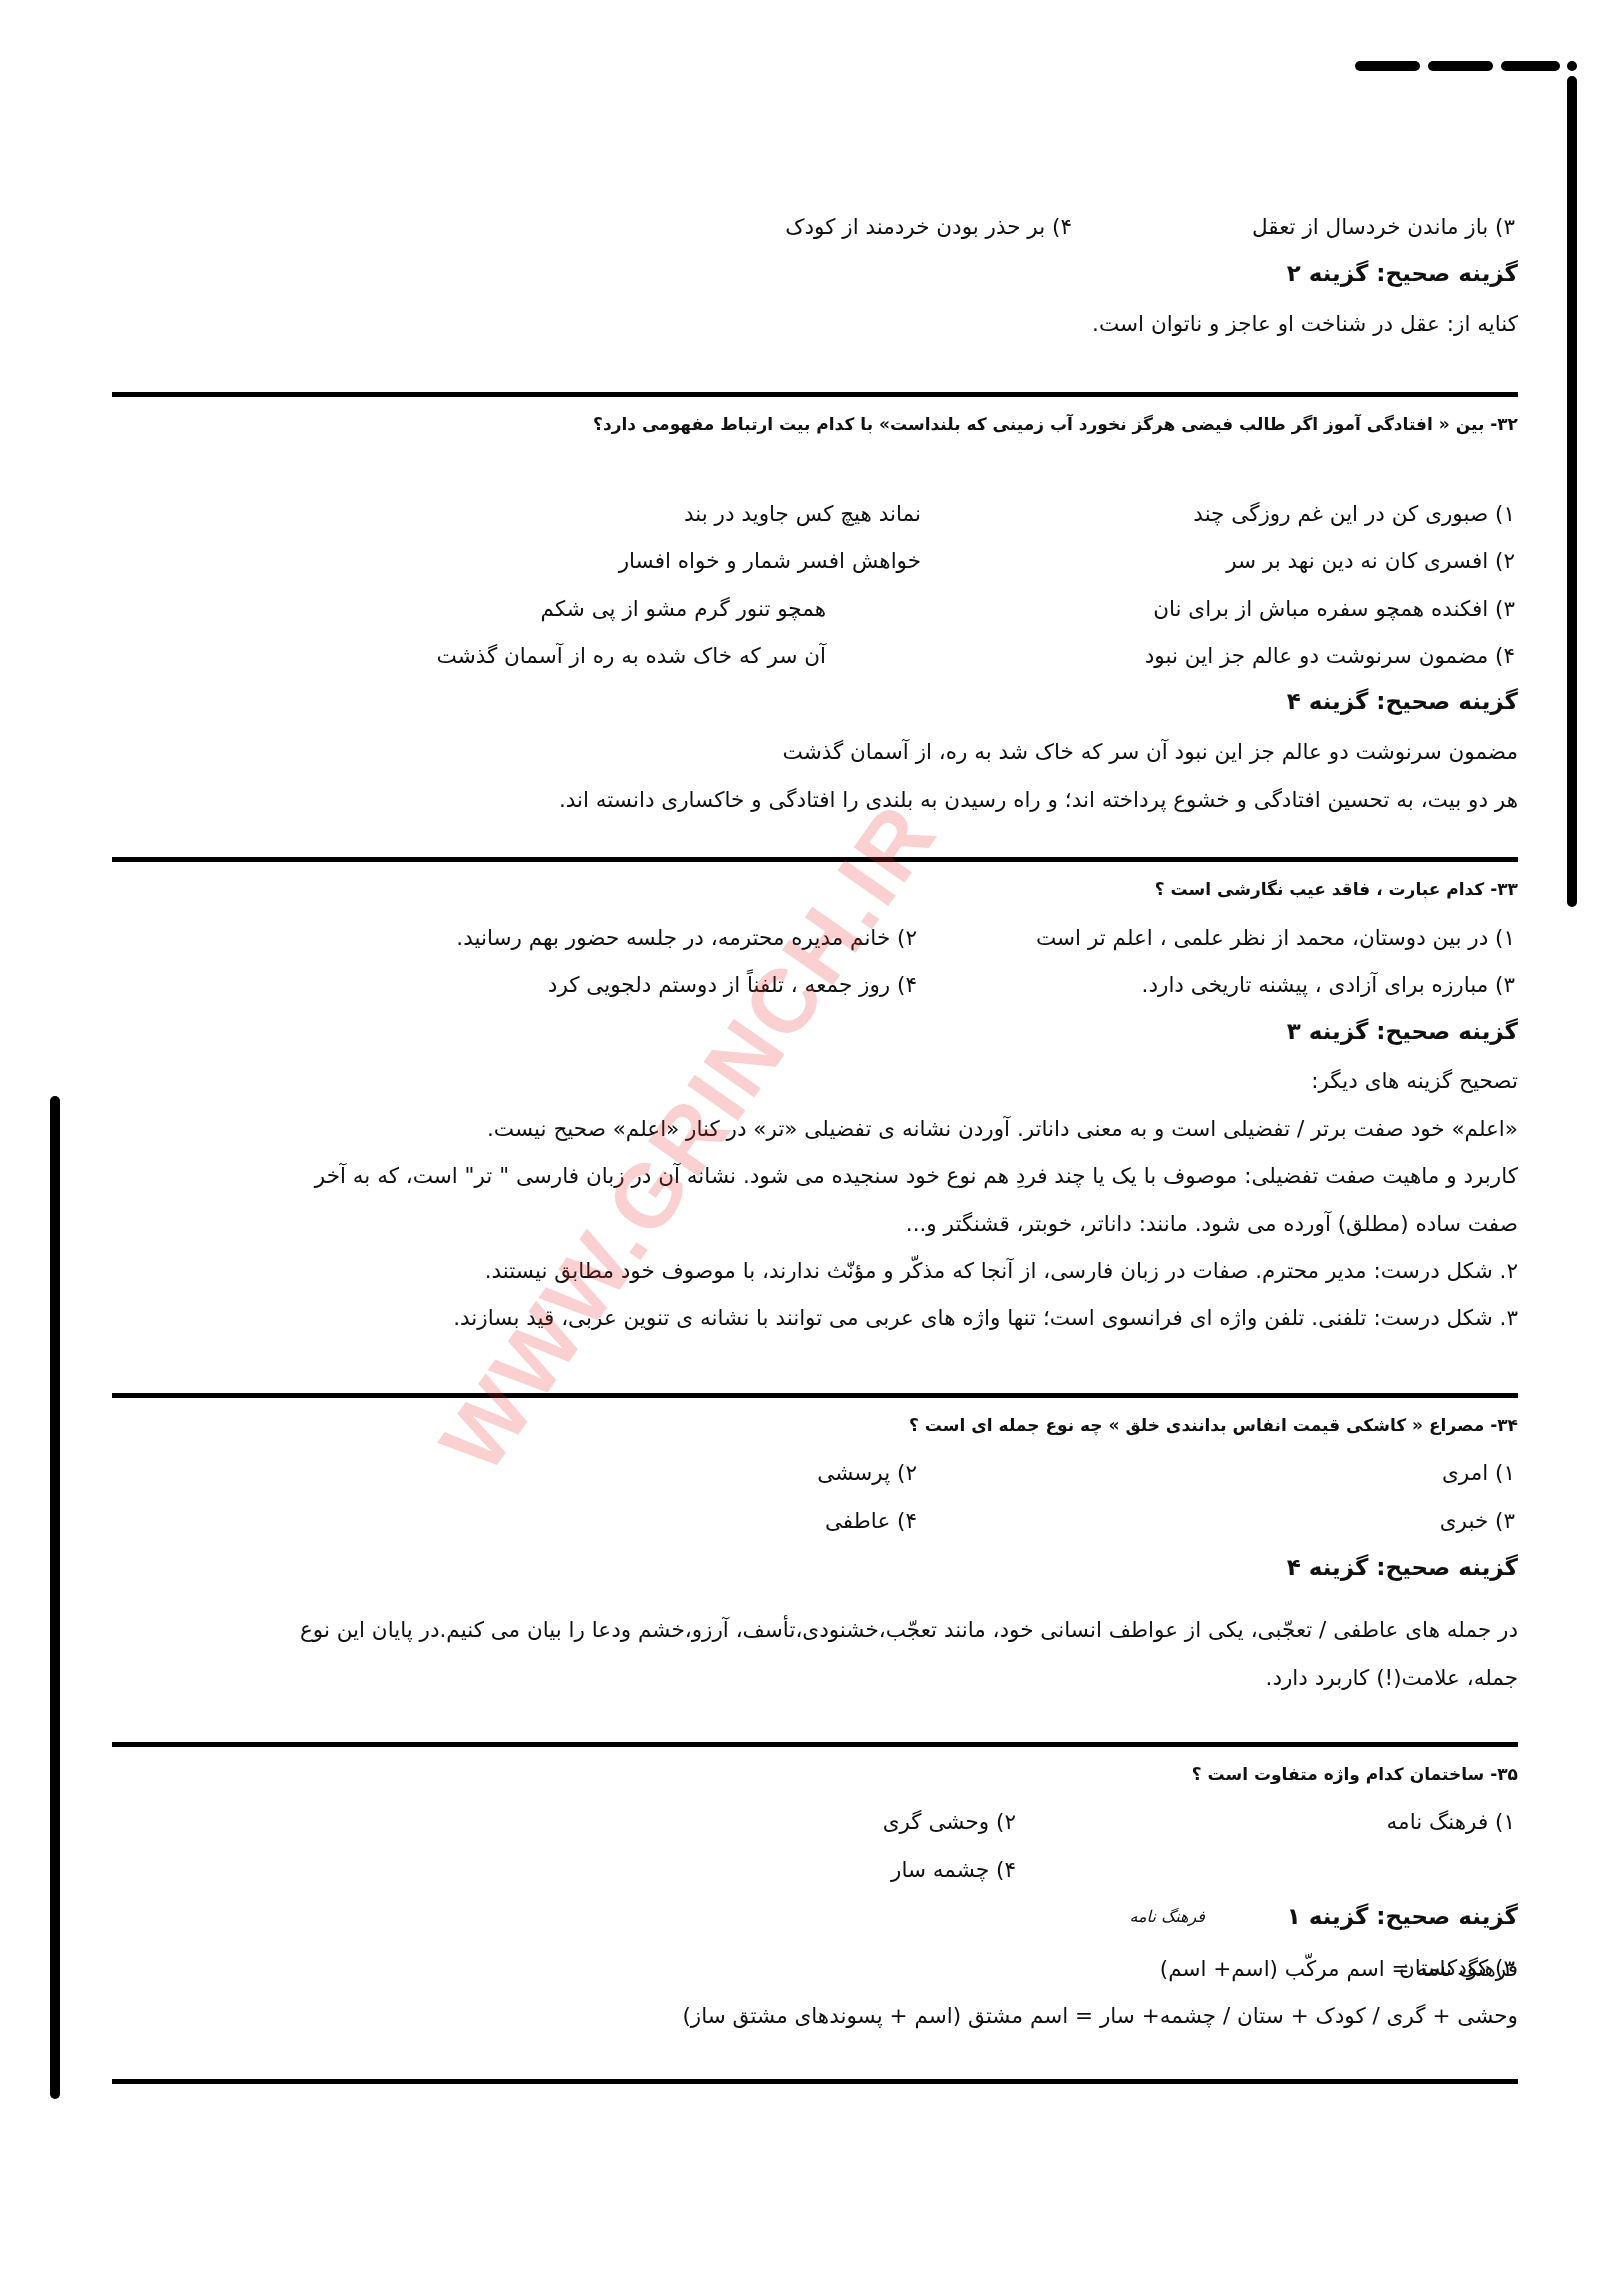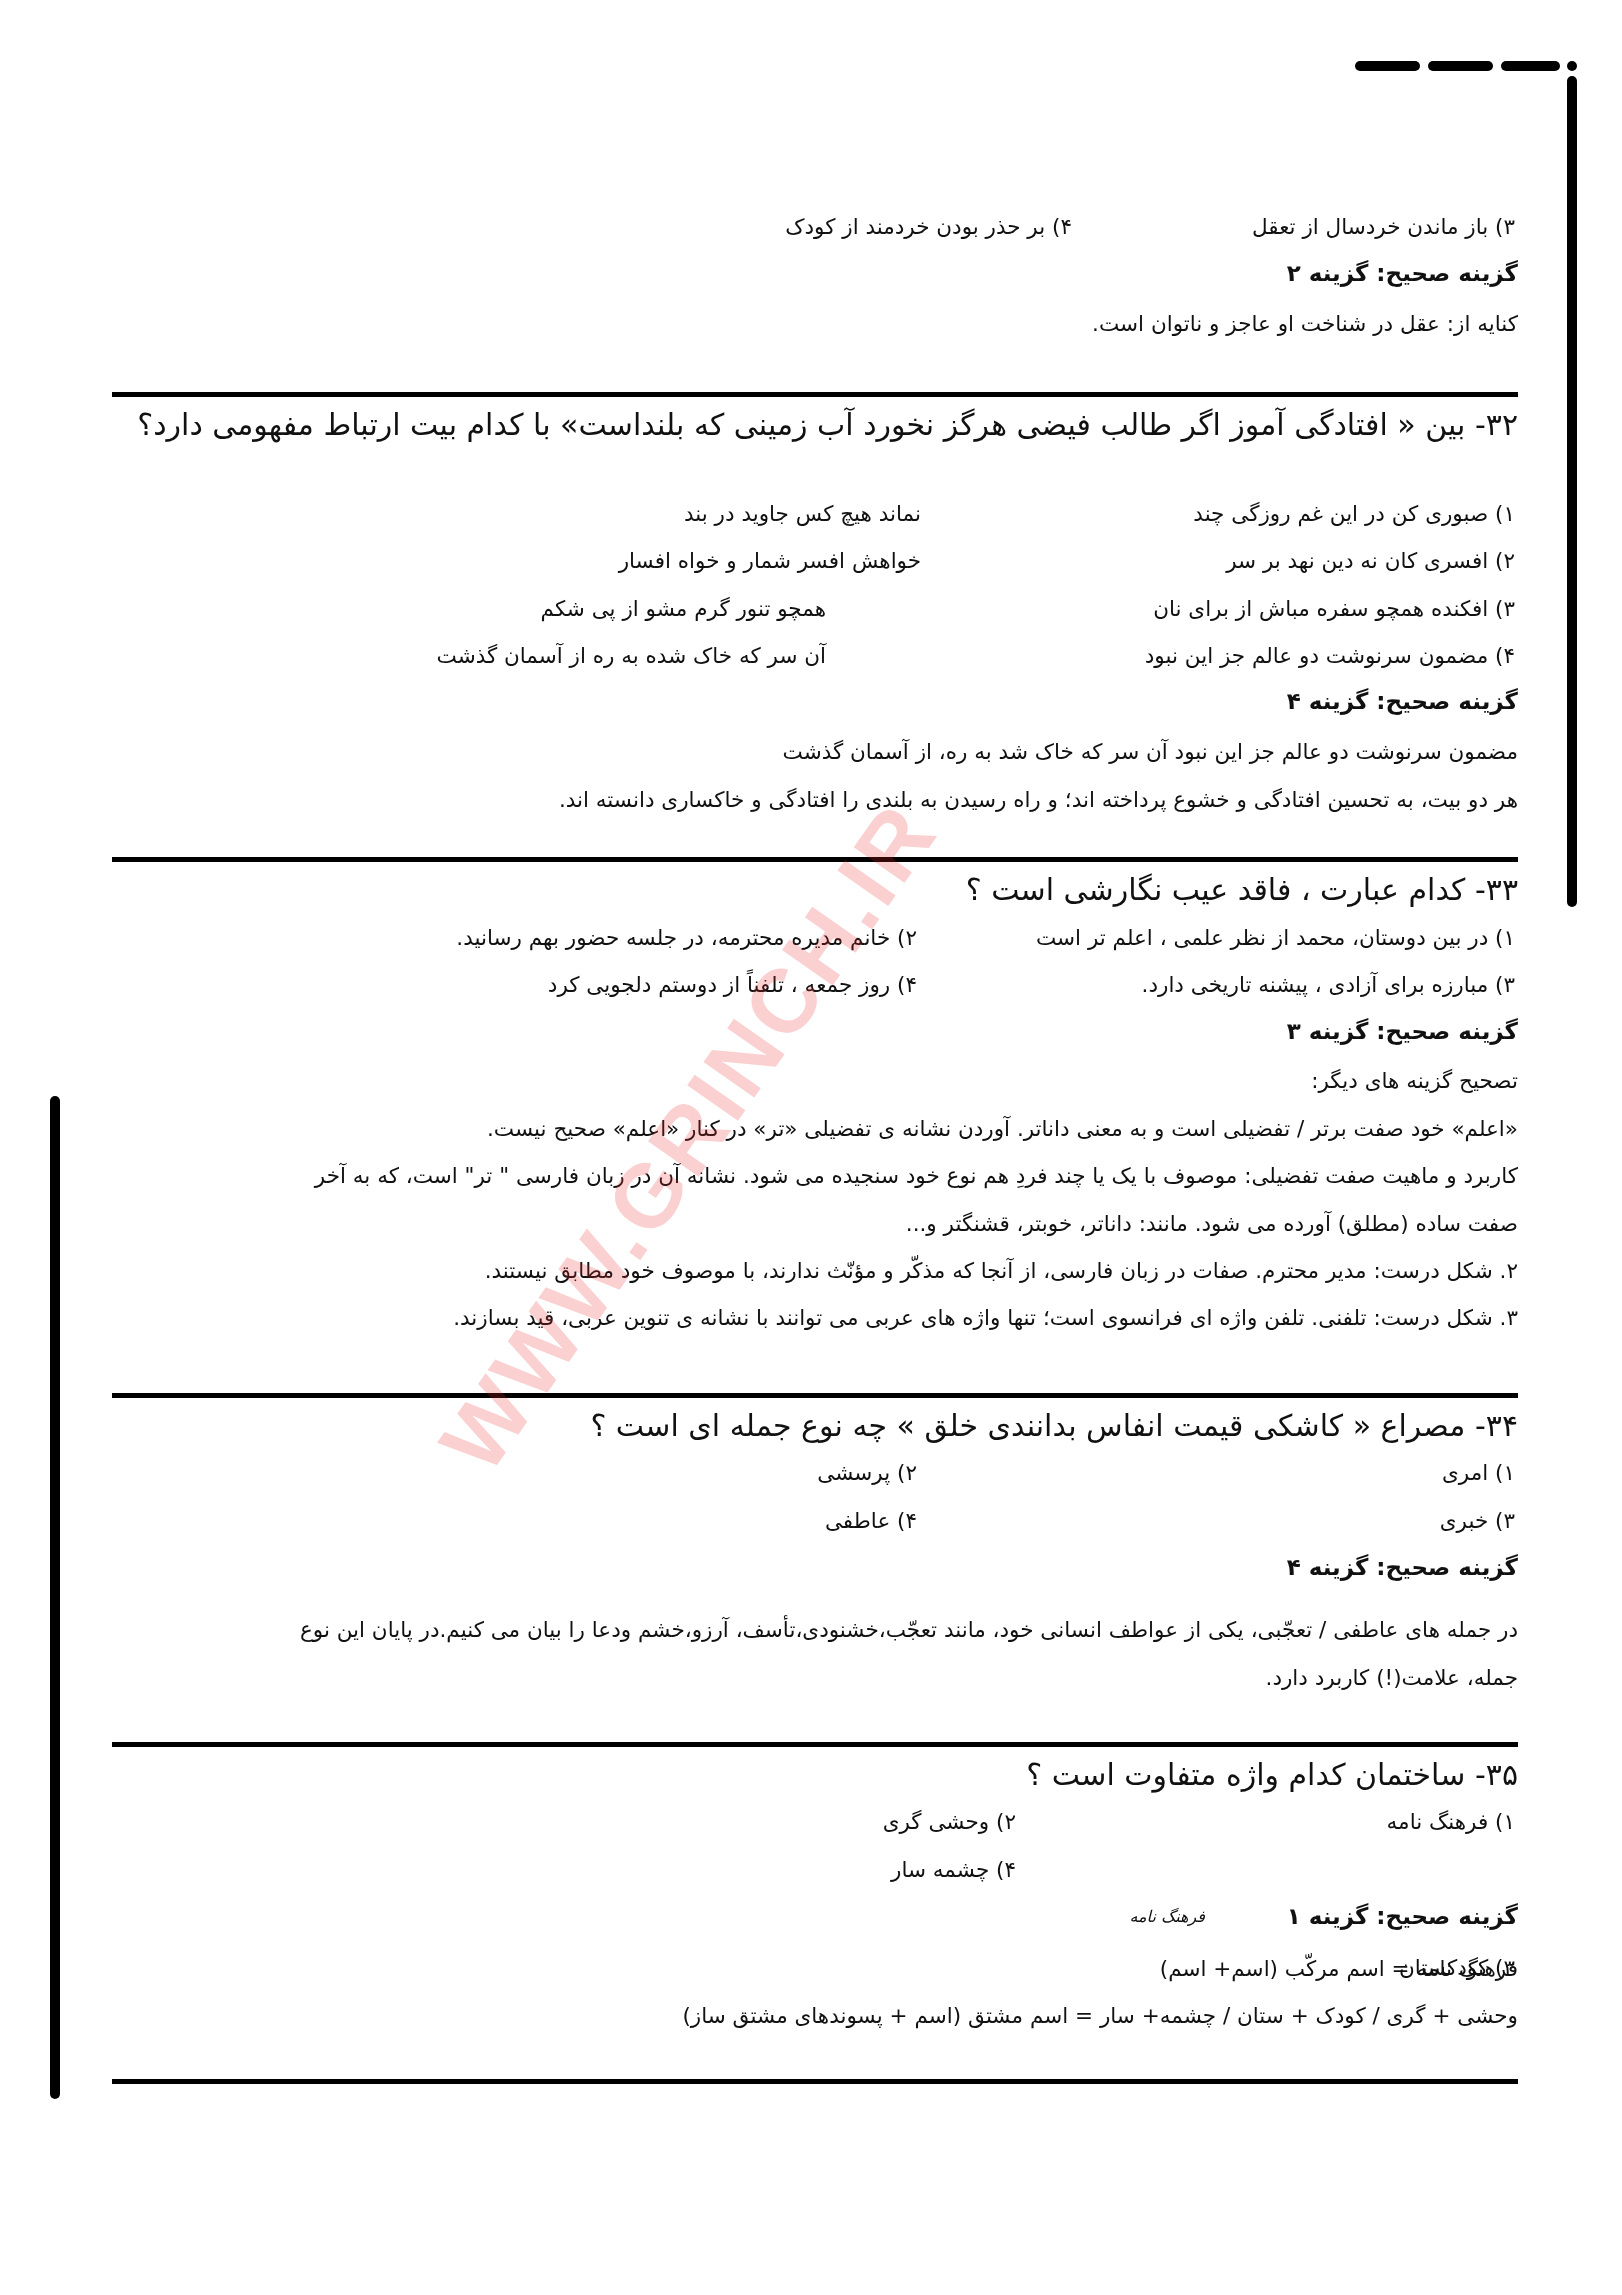--- a/index.html
+++ b/index.html
@@ -14,21 +14,21 @@
     .dot  { position: absolute; width: 10.3px; height: 10.3px; background: #000; border-radius: 5.2px; top: 61px; left: 1567px; }
     .vbar-right { position: absolute; left: 1567px; top: 76px; width: 10.3px; height: 831px; background: #000; border-radius: 5.2px; }
     .vbar-left  { position: absolute; left: 50px; top: 1096px; width: 10.3px; height: 1003px; background: #000; border-radius: 5.2px; }
     .rule { position: absolute; left: 112px; width: 1406px; height: 5.2px; background: #000; }
 
     
     .line {
       position: absolute; right: 105px; direction: rtl; text-align: right;
       font-size: 21.5px; line-height: 31px; white-space: nowrap;
     }
-    .q-title { font-weight: normal; font-size: 30px; }
+    .q-title { font-weight: bold; font-size: 17px; }
     .answer { font-weight: bold; font-size: 23px; }
     .opt { position: absolute; direction: rtl; text-align: right; font-size: 21.5px; line-height: 31px; white-space: nowrap; }
 
     .watermark {
       position: absolute; left: 293px; top: 1090px; width: 792px; height: 95px;
       transform: rotate(-55deg); transform-origin: center center;
       font-family: "Liberation Sans", sans-serif; font-weight: bold; font-size: 90px;
       line-height: 95px; text-align: center; letter-spacing: 3.4px;
       color: rgba(230, 40, 40, 0.22); pointer-events: none; white-space: nowrap;
     }

